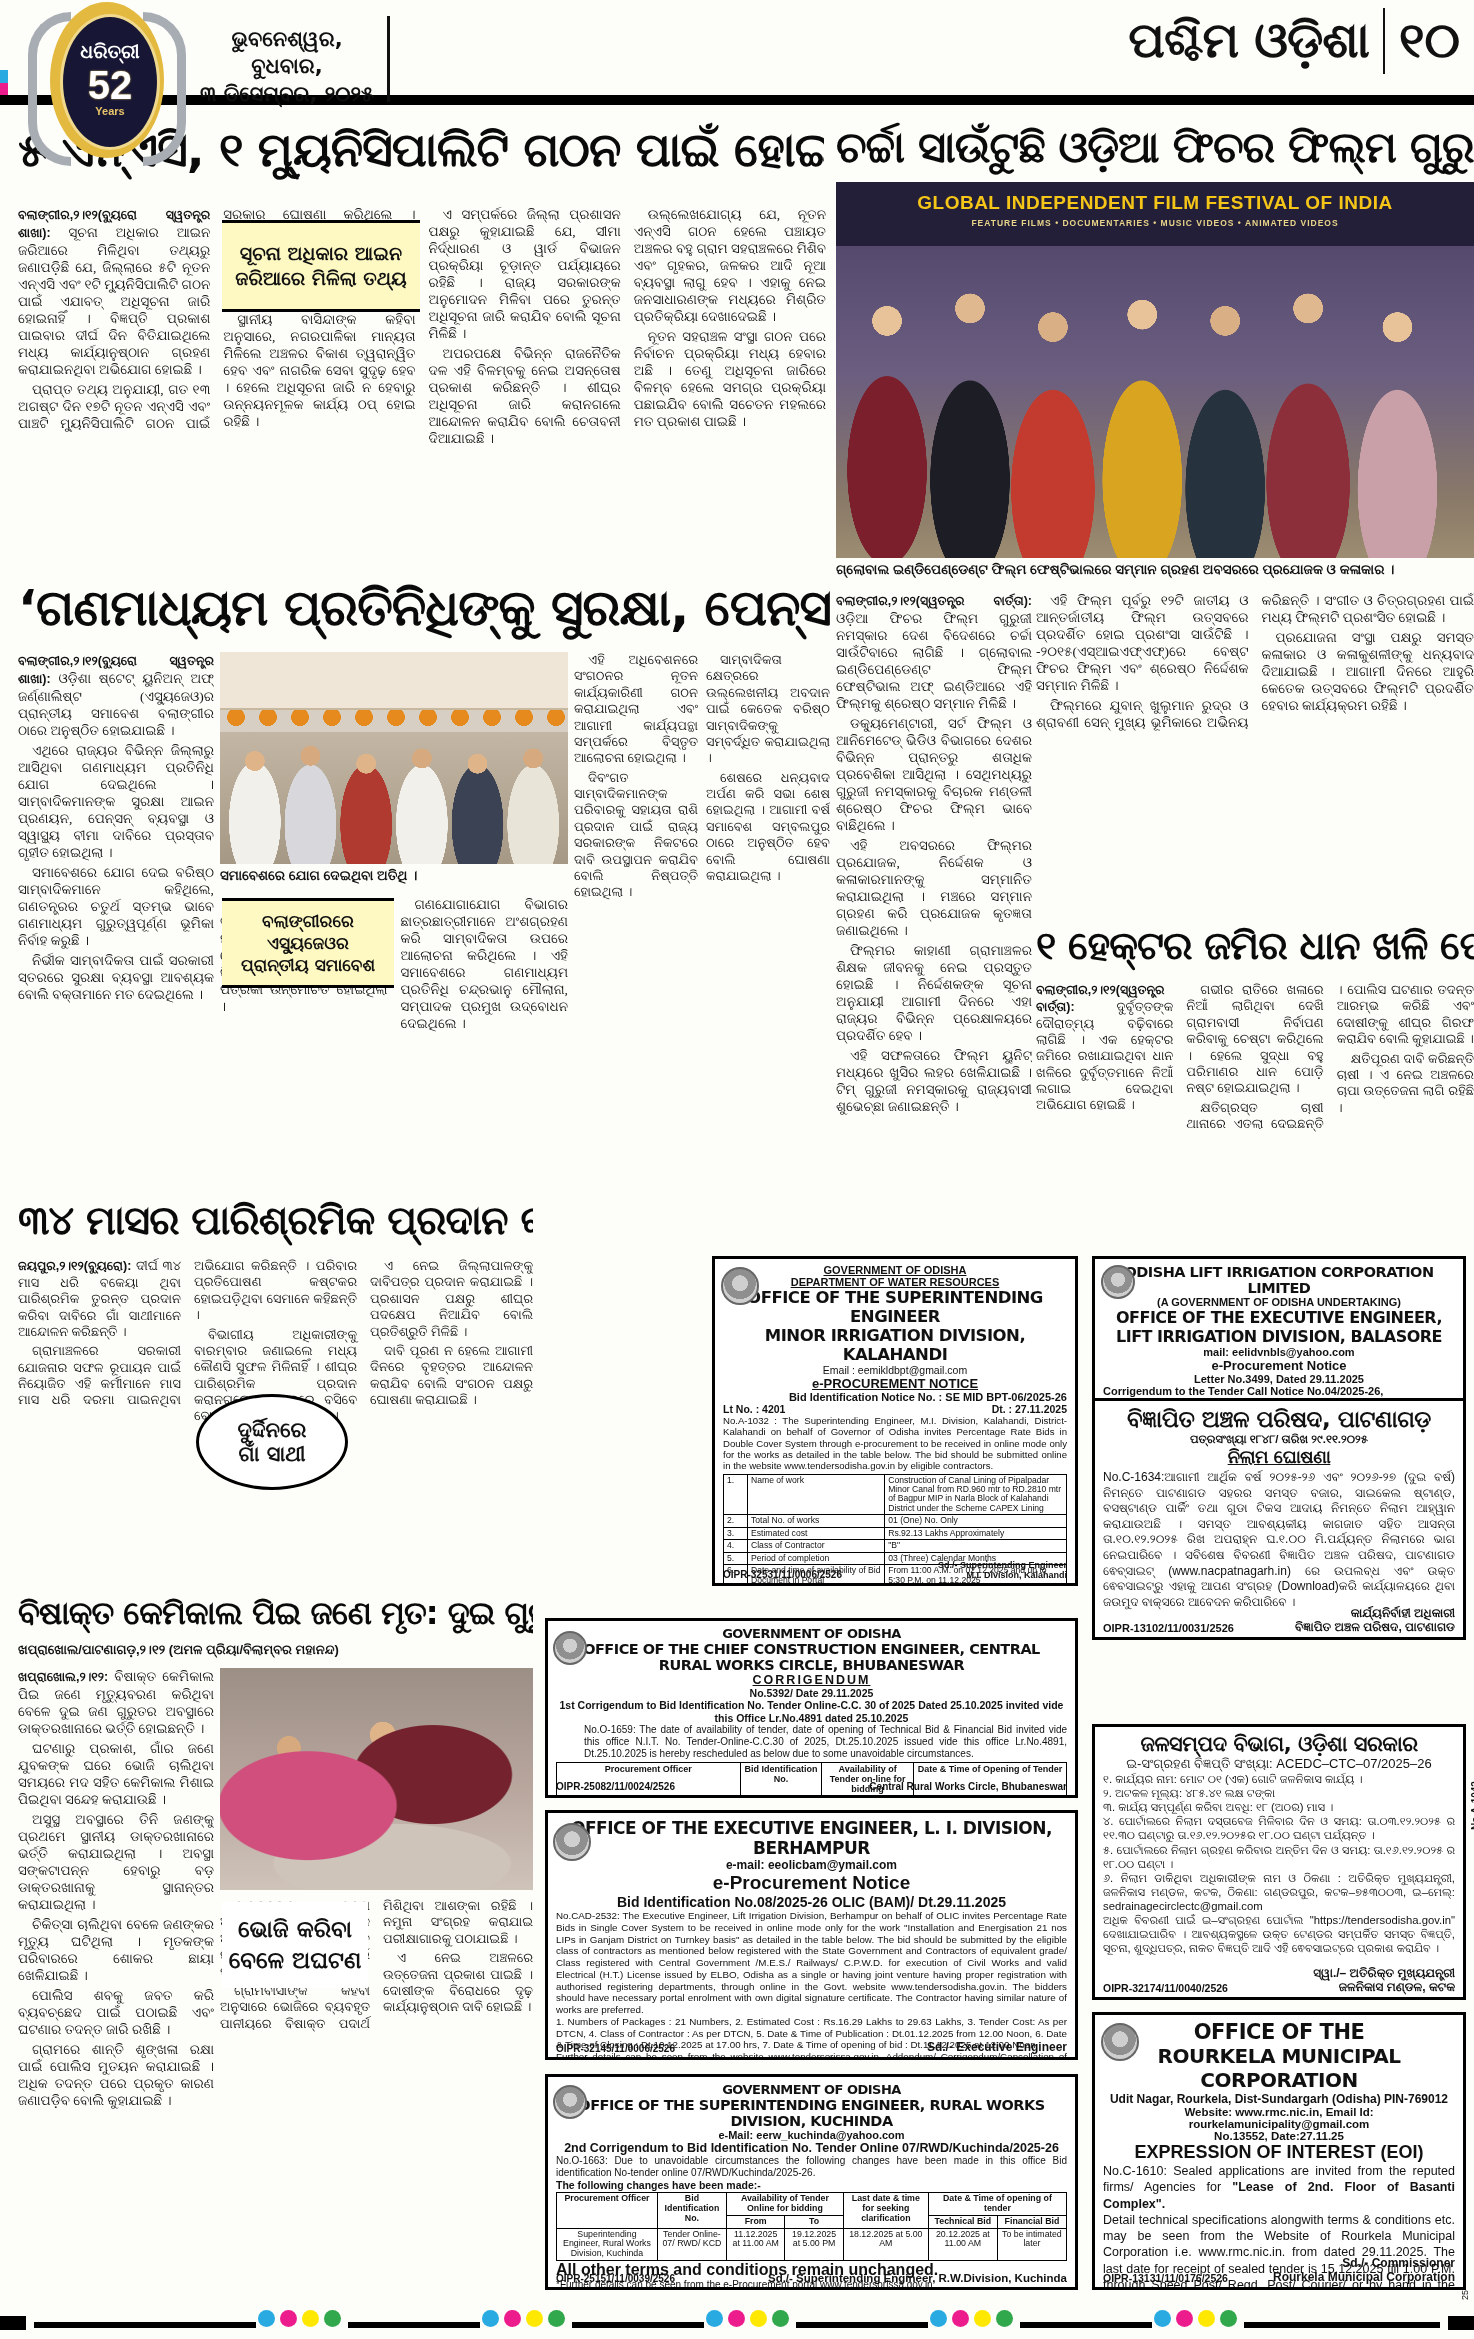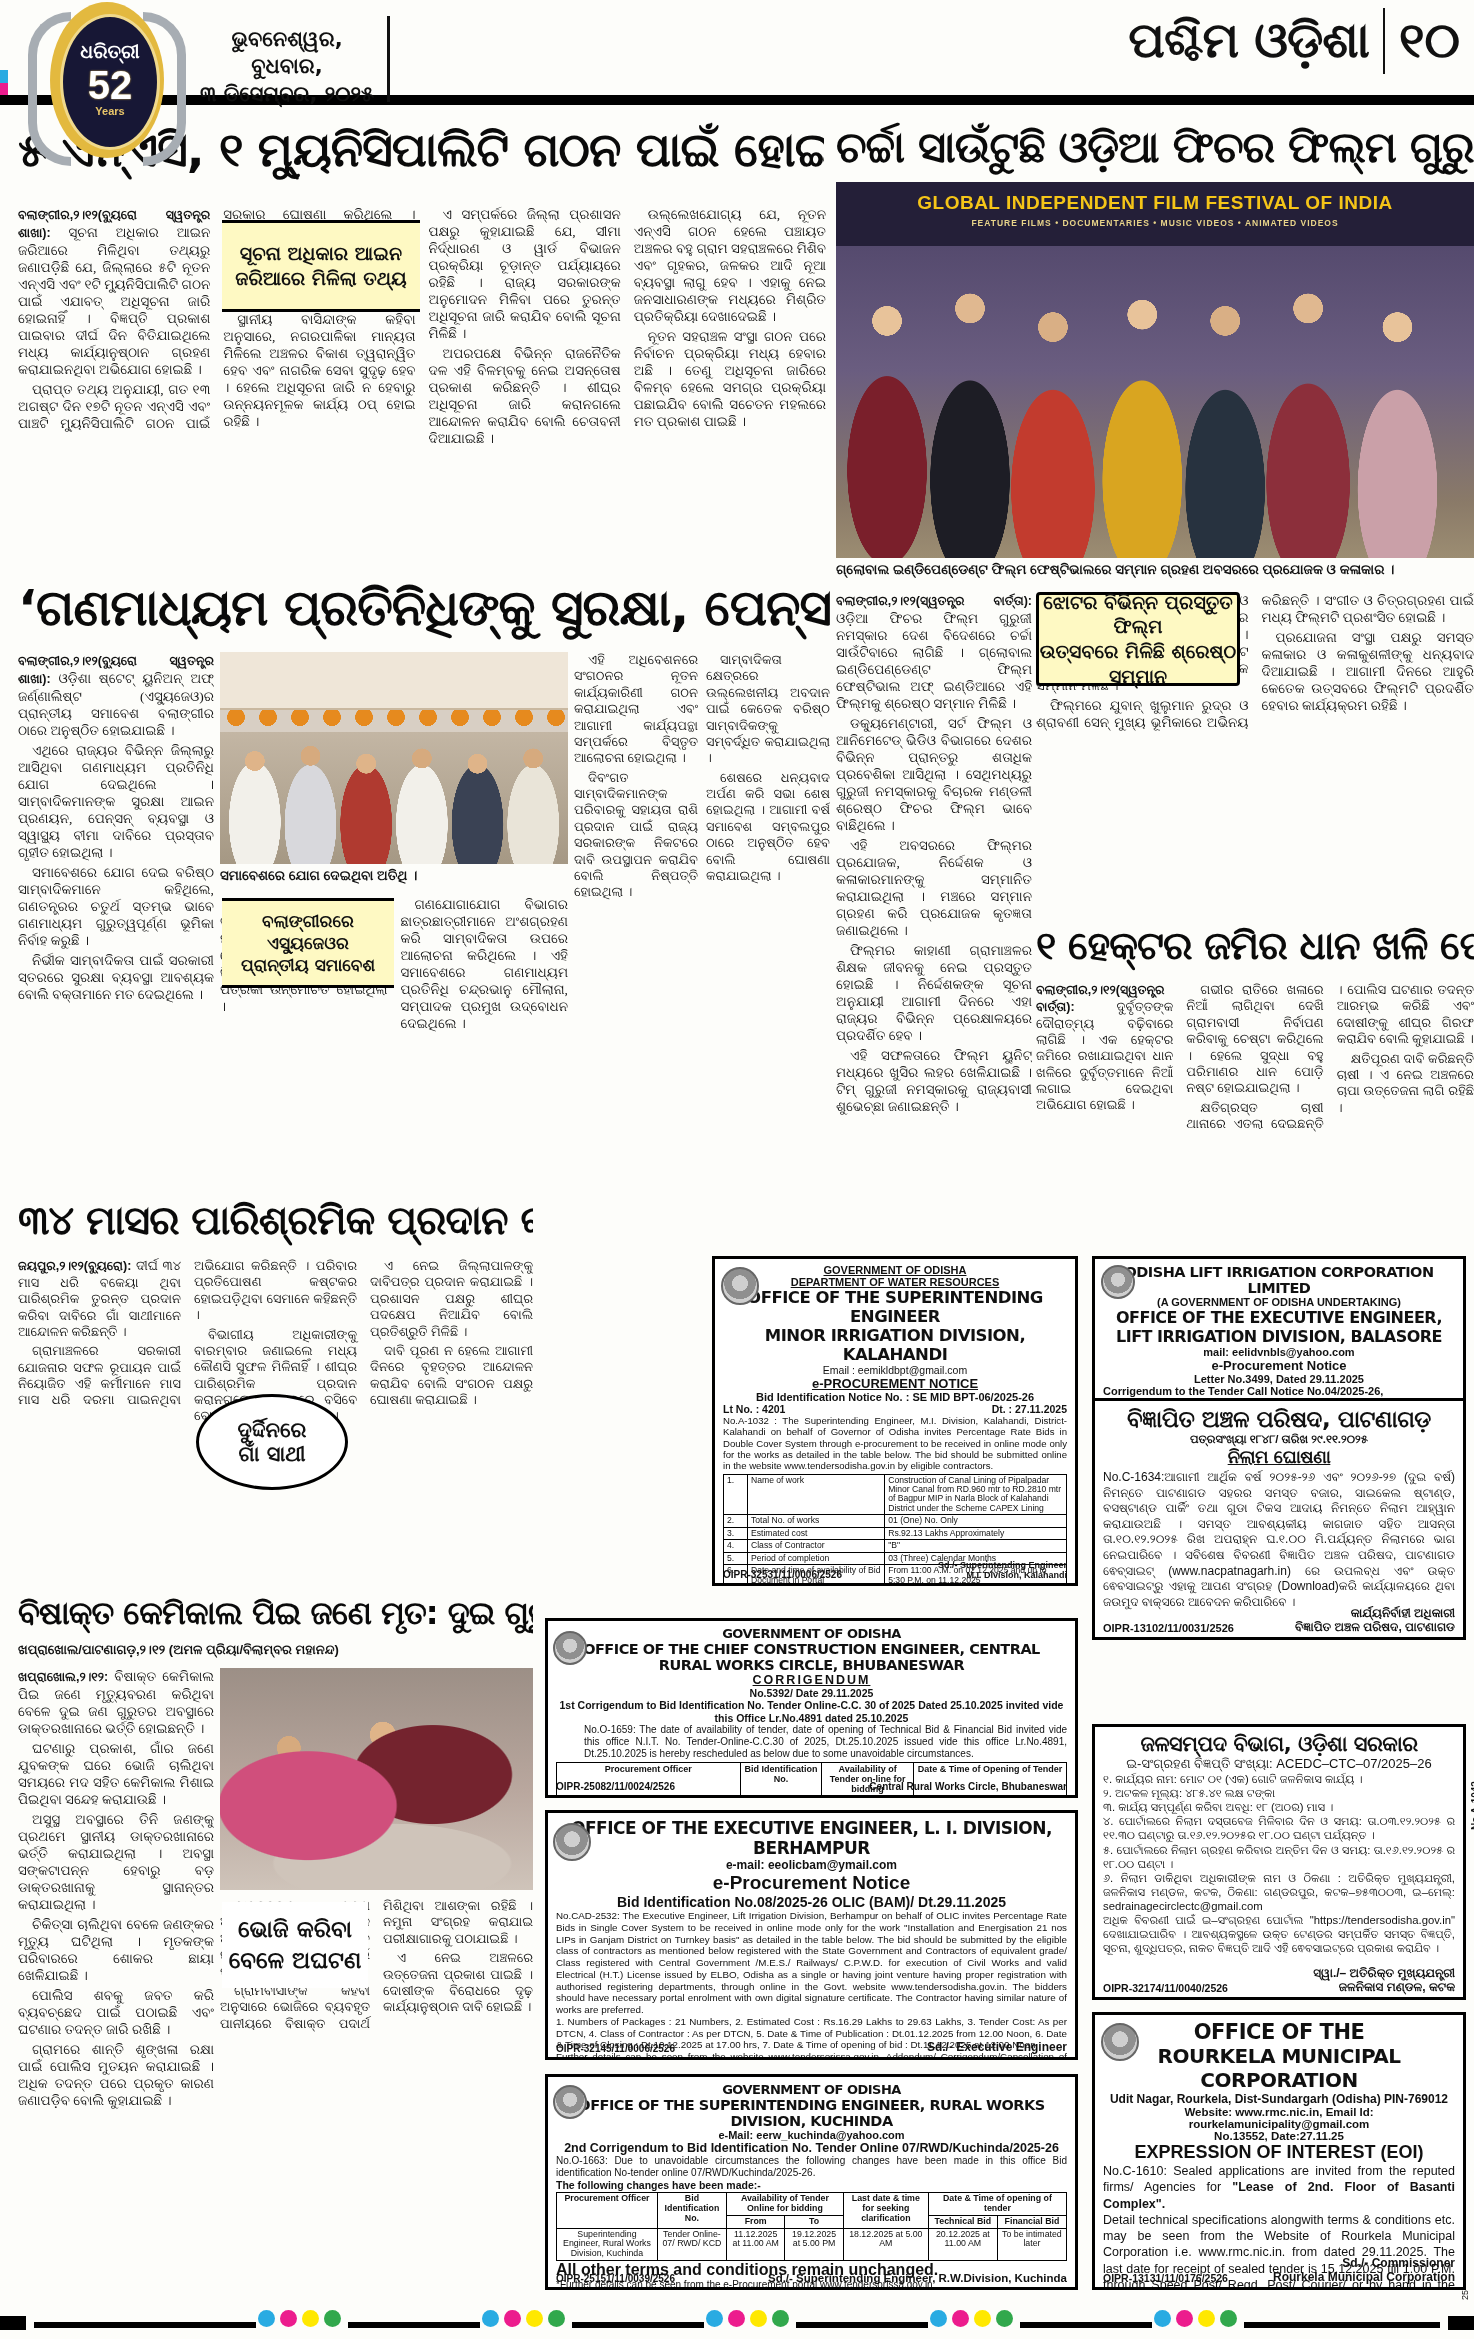--- a/index.html
+++ b/index.html
@@ -169,24 +169,20 @@
       <p>ଏହି ଅବସରରେ ଫିଲ୍ମର ପ୍ରଯୋଜକ, ନିର୍ଦ୍ଦେଶକ ଓ କଳାକାରମାନଙ୍କୁ ସମ୍ମାନିତ କରାଯାଇଥିଲା । ମଞ୍ଚରେ ସମ୍ମାନ ଗ୍ରହଣ କରି ପ୍ରଯୋଜକ କୃତଜ୍ଞତା ଜଣାଇଥିଲେ ।</p>
       <p>ଫିଲ୍ମର କାହାଣୀ ଗ୍ରାମାଞ୍ଚଳର ଶିକ୍ଷକ ଜୀବନକୁ ନେଇ ପ୍ରସ୍ତୁତ ହୋଇଛି । ନିର୍ଦ୍ଦେଶକଙ୍କ ସୂଚନା ଅନୁଯାୟୀ ଆଗାମୀ ଦିନରେ ଏହା ରାଜ୍ୟର ବିଭିନ୍ନ ପ୍ରେକ୍ଷାଳୟରେ ପ୍ରଦର୍ଶିତ ହେବ ।</p>
       <p>ଏହି ସଫଳତାରେ ଫିଲ୍ମ ୟୁନିଟ୍ ମଧ୍ୟରେ ଖୁସିର ଲହର ଖେଳିଯାଇଛି । ଟିମ୍ ଗୁରୁଜୀ ନମସ୍କାରକୁ ରାଜ୍ୟବାସୀ ଶୁଭେଚ୍ଛା ଜଣାଇଛନ୍ତି ।</p>
     </div>
   <div class="abs cols c2" style="left:1036px;top:592px;width:438px;height:322px;">
 
   <p>ଏହି ଫିଲ୍ମ ପୂର୍ବରୁ ୧୨ଟି ଜାତୀୟ ଓ ଆନ୍ତର୍ଜାତୀୟ ଫିଲ୍ମ ଉତ୍ସବରେ ପ୍ରଦର୍ଶିତ ହୋଇ ପ୍ରଶଂସା ସାଉଁଟିଛି । -୨୦୧୫(ଏସ୍‌ଆଇଏଫ୍‌ଏଫ୍)ରେ ବେଷ୍ଟ ଫିଚର ଫିଲ୍ମ ଏବଂ ଶ୍ରେଷ୍ଠ ନିର୍ଦ୍ଦେଶକ ସମ୍ମାନ ମିଳିଛି ।</p>
       <p>ଫିଲ୍ମରେ ଯୁବାନ୍ ଖୁଲୁମାନ ରୁଦ୍ର ଓ ଶ୍ରାବଣୀ ସେନ୍ ମୁଖ୍ୟ ଭୂମିକାରେ ଅଭିନୟ କରିଛନ୍ତି । ସଂଗୀତ ଓ ଚିତ୍ରଗ୍ରହଣ ପାଇଁ ମଧ୍ୟ ଫିଲ୍ମଟି ପ୍ରଶଂସିତ ହୋଇଛି ।</p>
       <p>ପ୍ରଯୋଜନା ସଂସ୍ଥା ପକ୍ଷରୁ ସମସ୍ତ କଳାକାର ଓ କଳାକୁଶଳୀଙ୍କୁ ଧନ୍ୟବାଦ ଦିଆଯାଇଛି । ଆଗାମୀ ଦିନରେ ଆହୁରି କେତେକ ଉତ୍ସବରେ ଫିଲ୍ମଟି ପ୍ରଦର୍ଶିତ ହେବାର କାର୍ଯ୍ୟକ୍ରମ ରହିଛି ।</p>
     </div>
-  <div class="abs infobox framed" style="left:1036px;top:592px;width:204px;height:94px;">
-    <div>ଝୋଟର ବିଭିନ୍ନ ପ୍ରସ୍ତୁତ ଫିଲ୍ମ</div>
-    <div>ଉତ୍ସବରେ ମିଳିଛି ଶ୍ରେଷ୍ଠ ସମ୍ମାନ</div>
-  </div>
 
   <div class="abs hl" style="left:1036px;top:918px;width:438px;height:58px;font-size:39px;line-height:1.45;">୧ ହେକ୍ଟର ଜମିର ଧାନ ଖଳି ପୋଡ଼ିଦେଲେ ଦୁର୍ବୃତ୍ତ</div>
   <div class="abs cols c3" style="left:1036px;top:982px;width:438px;height:204px;font-size:13px;">
     <p class="lead"><b>ବଲାଙ୍ଗୀର,୨।୧୨(ସ୍ୱତନ୍ତ୍ର ବାର୍ତ୍ତା):</b> <span>ଦୁର୍ବୃତ୍ତଙ୍କ ଦୌରାତ୍ମ୍ୟ ବଢ଼ିବାରେ ଲାଗିଛି । ଏକ ହେକ୍ଟର ଜମିରେ ରଖାଯାଇଥିବା ଧାନ ଖଳିରେ ଦୁର୍ବୃତ୍ତମାନେ ନିଆଁ ଲଗାଇ ଦେଇଥିବା ଅଭିଯୋଗ ହୋଇଛି ।</span></p>
 
   <p>ଗଭୀର ରାତିରେ ଖଳାରେ ନିଆଁ ଲାଗିଥିବା ଦେଖି ଗ୍ରାମବାସୀ ନିର୍ବାପଣ କରିବାକୁ ଚେଷ୍ଟା କରିଥିଲେ । ହେଲେ ସୁଦ୍ଧା ବହୁ ପରିମାଣର ଧାନ ପୋଡ଼ି ନଷ୍ଟ ହୋଇଯାଇଥିଲା ।</p>
       <p>କ୍ଷତିଗ୍ରସ୍ତ ଚାଷୀ ଥାନାରେ ଏତଲା ଦେଇଛନ୍ତି । ପୋଲିସ ଘଟଣାର ତଦନ୍ତ ଆରମ୍ଭ କରିଛି ଏବଂ ଦୋଷୀଙ୍କୁ ଶୀଘ୍ର ଗିରଫ କରାଯିବ ବୋଲି କୁହାଯାଇଛି ।</p>
       <p>କ୍ଷତିପୂରଣ ଦାବି କରିଛନ୍ତି ଚାଷୀ । ଏ ନେଇ ଅଞ୍ଚଳରେ ଚାପା ଉତ୍ତେଜନା ଲାଗି ରହିଛି ।</p>
     </div>
 
@@ -264,21 +260,21 @@
   </div>
 
   <div class="abs notice" style="left:712px;top:1256px;width:366px;height:330px;font-size:10px;">
     <div class="emblem" style="left:6px;top:8px;"></div>
     <div class="ctr u" style="font-weight:bold;font-size:11px;">GOVERNMENT OF ODISHA</div>
     <div class="ctr u" style="font-weight:bold;font-size:11px;">DEPARTMENT OF WATER RESOURCES</div>
     <div class="ctr big" style="font-size:16.5px;">OFFICE OF THE SUPERINTENDING ENGINEER</div>
     <div class="ctr big" style="font-size:16.5px;">MINOR IRRIGATION DIVISION, KALAHANDI</div>
     <div class="ctr" style="font-size:10.5px;">Email : eemikldbpt@gmail.com</div>
     <div class="ctr u" style="font-weight:bold;font-size:13px;">e-PROCUREMENT NOTICE</div>
-    <div class="ctr" style="font-weight:bold;font-size:11px;">Bid Identification Notice No. : SE MID BPT-06/2025-26</div>
+    <div class="ctr" style="font-weight:bold;font-size:11px;text-align:right;">Bid Identification Notice No. : SE MID BPT-06/2025-26</div>
     <div style="display:flex;justify-content:space-between;font-weight:bold;font-size:10.5px;">
       <span>Lt No. : 4201</span>
       <span>Dt. : 27.11.2025</span>
     </div>
     <div class="just" style="font-size:9.6px;line-height:1.18;">No.A-1032 : The Superintending Engineer, M.I. Division, Kalahandi, District-Kalahandi on behalf of Governor of Odisha invites Percentage Rate Bids in Double Cover System through e-procurement to be received in online mode only for the works as detailed in the table below. The bid should be submitted online in the website www.tendersodisha.gov.in by eligible contractors.</div>
     <table class="ntab" style="font-size:8.6px;line-height:1.1;margin-top:2px;">
       <tbody>
 
           <tr>
             <td style="width:7%;">1.</td>

